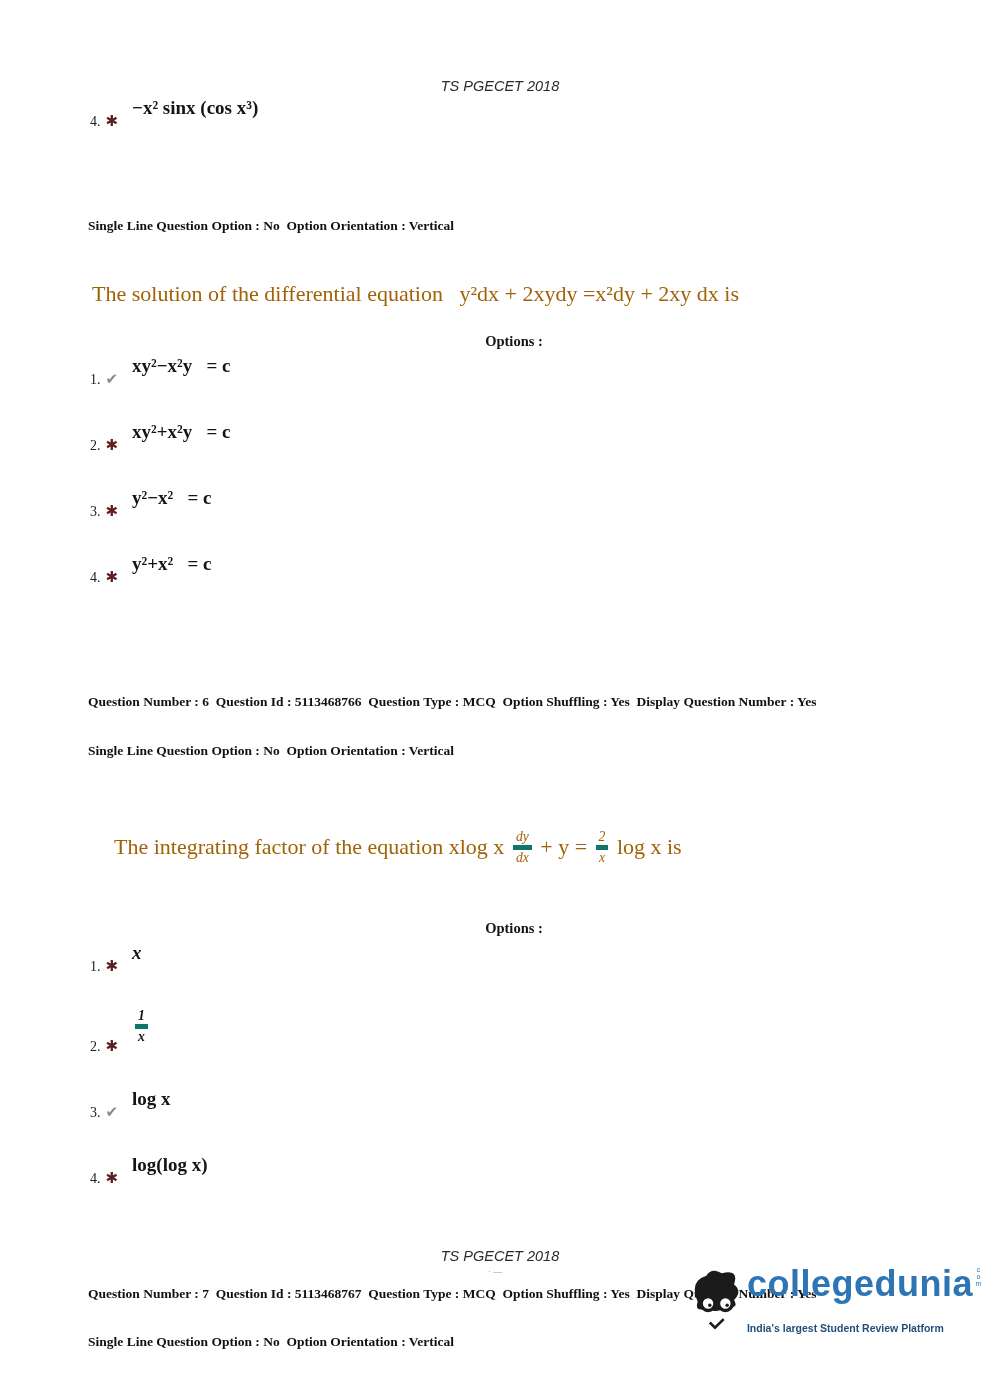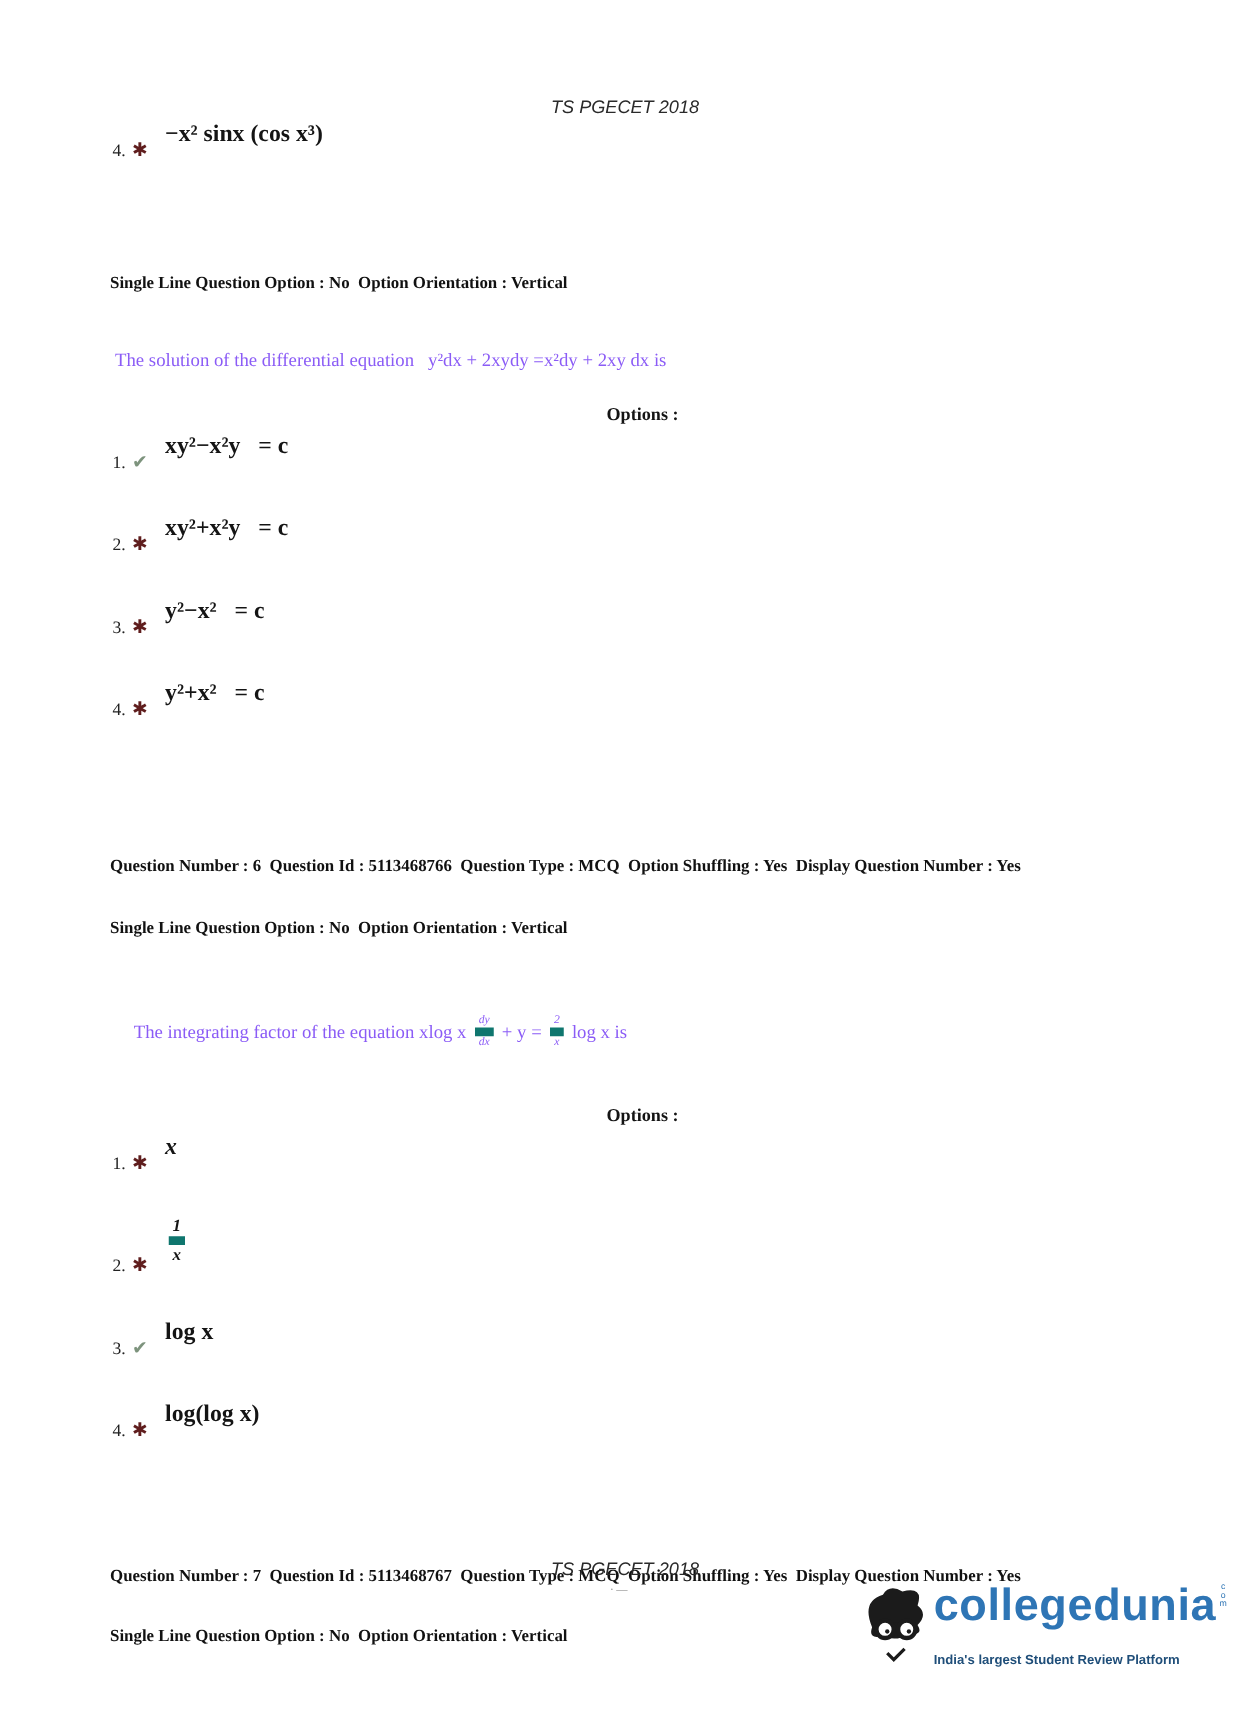--- a/index.html
+++ b/index.html
@@ -25,23 +25,23 @@
     margin-top:0;
     font-weight:bold;
     font-size:13.5px;
     line-height:1.2;
     white-space:pre-wrap;
     color:#111;
   }
   .question{
     margin-top:14px;
     margin-left:4px;
-    font-size:15px;
+    font-size:22px;
     white-space:pre-wrap;
-    color:#8b5cf6;
+    color:#a16207;
   }
   .options-label{
     margin-top:26px;
     font-weight:bold;
     font-size:14.5px;
     text-align:center;
   }
   .opt{
     display:flex;
     align-items:flex-end;
@@ -72,21 +72,21 @@
     flex-direction:column;
     align-items:center;
     vertical-align:middle;
     font-size:0.62em;
     line-height:1.15;
     font-style:italic;
     margin:0 3px;
     position:relative;
     top:-2px;
   }
-  .frac .fnum{border-bottom:7px solid #0f766e;padding:0 3px;}
+  .frac .fnum{border-bottom:5px solid #0f766e;padding:0 3px;}
   .frac .fden{padding:0 3px;}
   .formula .frac{font-size:0.72em;top:0;}
   .it{font-style:italic;}
 
   .page-footer{
     position:absolute;
     top:1248px;left:0;width:100%;
     text-align:center;
     font-family:"Liberation Sans",sans-serif;
     font-style:italic;

